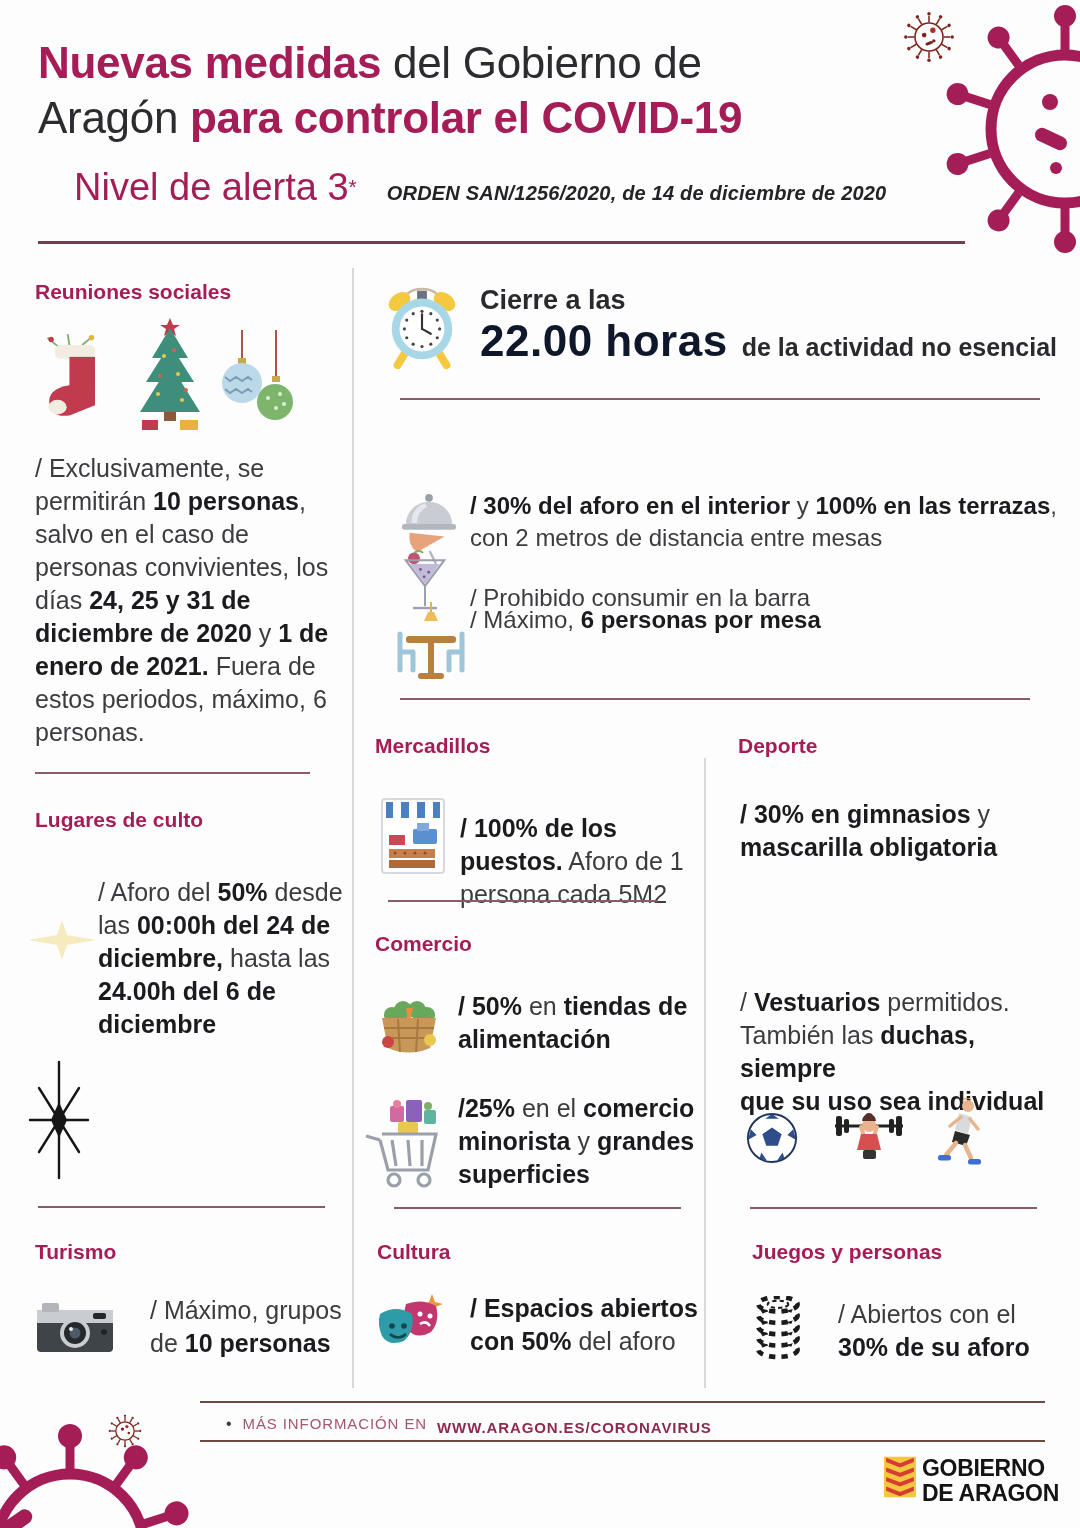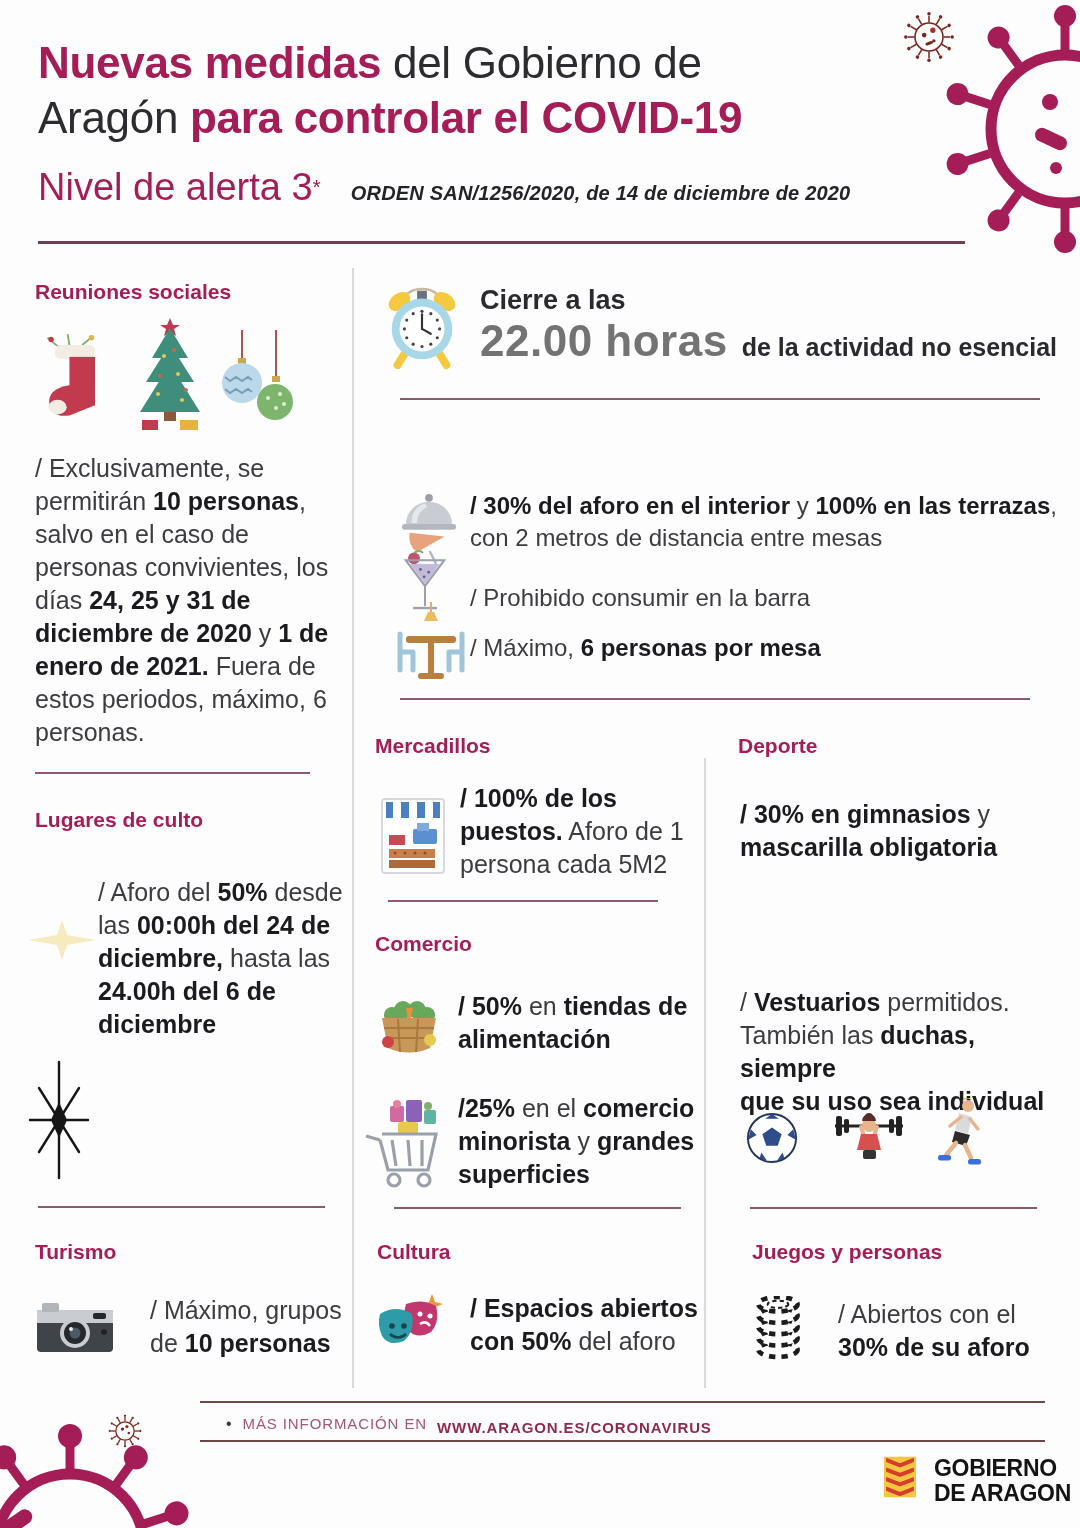--- a/index.html
+++ b/index.html
@@ -4,41 +4,41 @@
 <style>
   html,body{margin:0;padding:0;background:#ffffff;}
   .page{position:relative;width:1080px;height:1528px;background:#fdfdfd;overflow:hidden;
         font-family:"Liberation Sans",sans-serif;color:#3c3c40;}
   .abs{position:absolute;}
   b{font-weight:700;color:#1b1b1f;}
   
   .main-title{font-size:44px;line-height:1.24;font-weight:400;color:#2b2b30;letter-spacing:-.3px;}
   .main-title b{color:#a51d57;}
   .alert-row{display:flex;align-items:baseline;gap:30px;}
-  .alert-level{font-size:38px;color:#a51d57;font-weight:400;}
+  .alert-level{font-size:38px;color:#a51d57;font-weight:400;margin-left:36px;}
   .alert-sup{font-size:21px;color:#a51d57;vertical-align:super;}
   .order-ref{font-size:20px;font-style:italic;font-weight:700;color:#242428;letter-spacing:.2px;}
   .hr{height:2px;background:#8d5a68;}
   .hr-header{height:3px;background:#703f52;}
   .hr-footer{height:2px;background:#6f4a45;}
   .vr{width:2px;background:#d9d9dc;}
   
   .sec-title{font-size:21px;font-weight:700;color:#a51d57;}
   .body{font-size:25px;line-height:1.32;}
   .body-sm{font-size:24px;line-height:1.34;}
   
   .closing-l1{font-size:27px;font-weight:700;color:#29292e;}
   .closing-row{display:flex;align-items:baseline;gap:14px;}
-  .closing-time{font-size:44px;font-weight:700;color:#737373;letter-spacing:.5px;}
+  .closing-time{font-size:44px;font-weight:700;color:#0f172a;letter-spacing:.5px;}
   .closing-l2{font-size:25px;font-weight:700;color:#29292e;}
   
   .footer-text{font-size:15px;letter-spacing:.9px;color:#a5576d;display:flex;align-items:center;gap:10px;}
   .footer-text b{color:#8f2a4e;letter-spacing:.9px;margin-top:8px;}
   .footer-bullet{color:#3a3a3a;font-size:16px;}
-  .logo{display:flex;align-items:flex-start;gap:18px;}
+  .logo{display:flex;align-items:flex-start;gap:6px;}
   .logo-text{font-size:23px;font-weight:700;color:#141414;line-height:1.08;letter-spacing:-.3px;}
 </style>
 </head>
 <body>
 
 <div class="page">
 
   <svg class="abs" style="left:900px;top:8px" width="58" height="58" viewBox="0 0 60 60">
     <g stroke="#7b241c" fill="none" stroke-width="1.6">
       <g id="sp1">
@@ -276,21 +276,21 @@
     <line x1="39" y1="0" x2="39" y2="12" stroke="#e0b05a" stroke-width="2"></line>
     <polygon points="32,19 46,19 42,10 36,10" fill="#ecbc62"></polygon>
     <rect x="14" y="34" width="50" height="7" rx="3" fill="#b97f3e"></rect>
     <rect x="36" y="41" width="6" height="30" fill="#b97f3e"></rect>
     <rect x="26" y="71" width="26" height="6" rx="3" fill="#b97f3e"></rect>
     <g stroke="#9fc6d8" stroke-width="5" fill="none" stroke-linecap="round">
       <path d="M8,32 V68 M8,50 H20 M21,50 V68"></path>
       <path d="M70,32 V68 M70,50 H58 M57,50 V68"></path>
     </g>
   </svg>
-  <div class="abs body-sm" style="left:470px;top:632px;width:560px"><span>/  Máximo, </span><b>6 personas por mesa</b></div>
+  <div class="abs body-sm" style="left:470px;top:604px;width:560px"><span>/  Máximo, </span><b>6 personas por mesa</b></div>
 
   <div class="abs hr" style="left:400px;top:698px;width:630px"></div>
 
   <div class="abs sec-title" style="left:375px;top:734px">Mercadillos</div>
   <svg class="abs" style="left:380px;top:795px" width="66" height="80" viewBox="0 0 66 80">
     <rect x="2" y="4" width="62" height="74" rx="3" fill="#ffffff" stroke="#d8d8e0" stroke-width="2"></rect>
     <g>
       <rect x="6" y="7" width="54" height="16" fill="#4a7fc1"></rect>
       <rect x="13" y="7" width="8" height="16" fill="#fff"></rect>
         <rect x="29" y="7" width="8" height="16" fill="#fff"></rect>
@@ -301,21 +301,21 @@
     <rect x="9" y="40" width="16" height="10" fill="#c84a52"></rect>
     <rect x="9" y="54" width="46" height="9" fill="#c87f4a"></rect>
     <g fill="#8a4f2a">
         <circle cx="15" cy="58" r="1.5"></circle>
         <circle cx="25" cy="58" r="1.5"></circle>
         <circle cx="35" cy="58" r="1.5"></circle>
         <circle cx="45" cy="58" r="1.5"></circle>
       </g>
     <rect x="9" y="65" width="46" height="8" fill="#b06a3a"></rect>
   </svg>
-  <div class="abs body" style="left:460px;top:782px;width:250px"><b>/ 100% de los</b><br><b>puestos.</b><span> Aforo de 1</span><br><span>persona cada 5M2</span></div>
+  <div class="abs body" style="left:460px;top:812px;width:250px"><b>/ 100% de los</b><br><b>puestos.</b><span> Aforo de 1</span><br><span>persona cada 5M2</span></div>
 
   <div class="abs hr" style="left:388px;top:900px;width:270px"></div>
 
   <div class="abs sec-title" style="left:375px;top:932px">Comercio</div>
   <svg class="abs" style="left:376px;top:988px" width="66" height="68" viewBox="0 0 66 68">
     <path d="M16,30 A18,15 0 0 1 50,30" stroke="#a87840" stroke-width="5" fill="none"></path>
     <g fill="#67a85a">
         <circle cx="16" cy="27" r="8"></circle>
         <circle cx="27" cy="22" r="9"></circle>
         <circle cx="41" cy="22" r="9"></circle>

